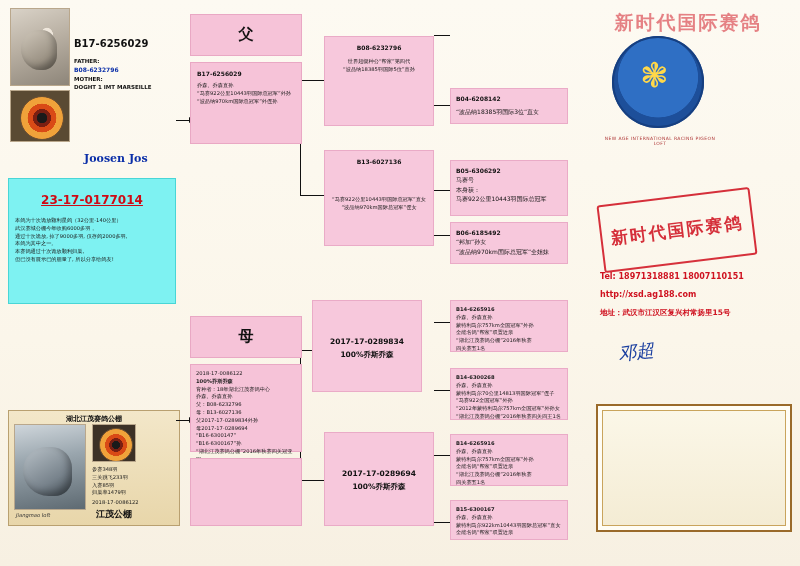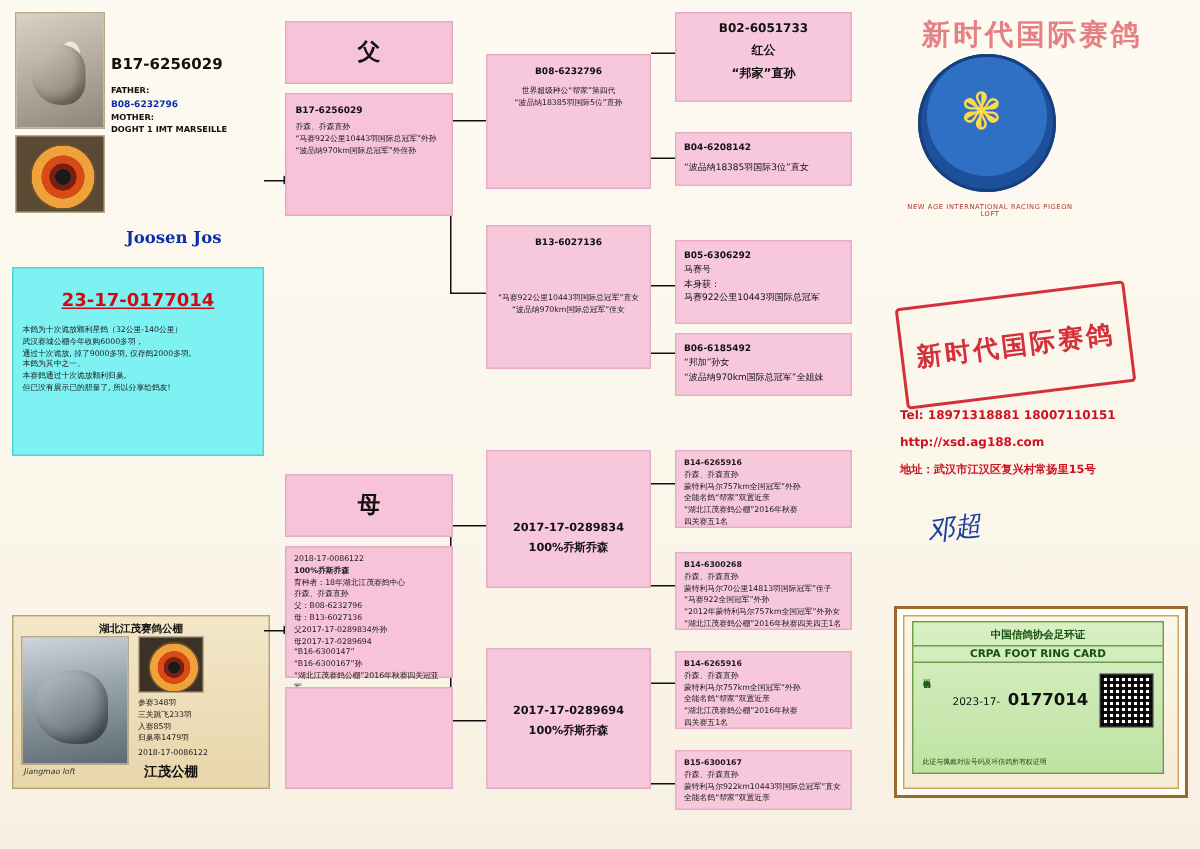--- a/index.html
+++ b/index.html
@@ -208,35 +208,30 @@
     <div class="txt ctr" style="margin-top:6px;">世界超级种公“帮家”第四代</div>
     <div class="txt ctr">“波品纳18385羽国际5位”直孙</div>
   </div>
 
   <div class="box pink2" style="left:324px;top:150px;width:110px;height:96px;padding:6px;">
     <div class="txt7 bold ctr">B13-6027136</div>
     <div class="txt ctr" style="margin-top:30px;">“马赛922公里10443羽国际总冠军”直女</div>
     <div class="txt ctr">“波品纳970km国际总冠军”侄女</div>
   </div>
 
-  <div class="box pink2" style="left:324px;top:300px;width:110px;height:92px;padding:16px;">
+  <div class="box pink2" style="left:312px;top:300px;width:110px;height:92px;padding:6px;">
     <div class="hdr2" style="margin-top:30px;font-size:7.5px;">2017-17-0289834</div>
     <div class="hdr2" style="margin-top:4px;font-size:7.5px;">100%乔斯乔森</div>
   </div>
 
   <div class="box pink2" style="left:324px;top:432px;width:110px;height:94px;padding:6px;">
     <div class="hdr2" style="margin-top:30px;font-size:7.5px;">2017-17-0289694</div>
     <div class="hdr2" style="margin-top:4px;font-size:7.5px;">100%乔斯乔森</div>
   </div>
 
-  <div class="box pink2" style="left:450px;top:8px;width:118px;height:60px;padding:5px;">
-    <div class="hdr2">B02-6051733</div>
-    <div class="hdr2" style="margin-top:5px;">红公</div>
-    <div class="hdr2" style="margin-top:4px;">“邦家”直孙</div>
-  </div>
 
   <div class="box pink2" style="left:450px;top:88px;width:118px;height:36px;padding:5px;">
     <div class="txt7 bold">B04-6208142</div>
     <div class="txt7" style="margin-top:4px;">“波品纳18385羽国际3位”直女</div>
   </div>
 
   <div class="box pink2" style="left:450px;top:160px;width:118px;height:56px;padding:5px;">
     <div class="txt7 bold">B05-6306292</div>
     <div class="txt7">马赛号</div>
     <div class="txt7">本身获：</div>
@@ -295,25 +290,14 @@
 
   <div style="position:absolute;left:600px;top:272px;width:190px;font-size:8px;color:#cf1220;font-weight:bold;">Tel: 18971318881  18007110151</div>
   <div style="position:absolute;left:600px;top:290px;width:190px;font-size:8px;color:#cf1220;font-weight:bold;">http://xsd.ag188.com</div>
   <div style="position:absolute;left:600px;top:308px;width:190px;font-size:7.5px;color:#cf1220;font-weight:bold;">地址：武汉市江汉区复兴村常扬里15号</div>
 
   <div class="sig" style="left:618px;top:340px;">邓超</div>
 
   <div class="ringcard" style="left:596px;top:404px;width:192px;height:124px;">
     <div class="ringcard-inner"></div>
   </div>
-  <div class="green-card" style="left:608px;top:414px;width:166px;height:100px;">
-    <div class="ctr bold" style="font-size:7px;color:#14510f;padding-top:3px;">中国信鸽协会足环证</div>
-    <div class="ctr bold" style="font-size:7px;color:#14510f;margin-top:2px;border-top:1px solid #6d9c4c;border-bottom:1px solid #6d9c4c;padding:1px 0;">CRPA FOOT RING CARD</div>
-    <div style="position:absolute;left:26px;top:40px;">
-      <span style="font-size:7px;color:#111;">2023-17-</span>
-      <span style="font-size:11px;font-weight:bold;color:#111;">0177014</span>
-    </div>
-    <div style="position:absolute;left:5px;top:34px;font-size:5px;color:#14510f;writing-mode:vertical-rl;">中国信鸽协会</div>
-    <div class="qr" style="right:6px;top:34px;width:34px;height:34px;"></div>
-    <div style="position:absolute;left:6px;bottom:4px;font-size:4.6px;color:#14510f;">此证与佩戴对应号码及环信鸽所有权证明</div>
-  </div>
 
 </div>
 
 </body></html>

